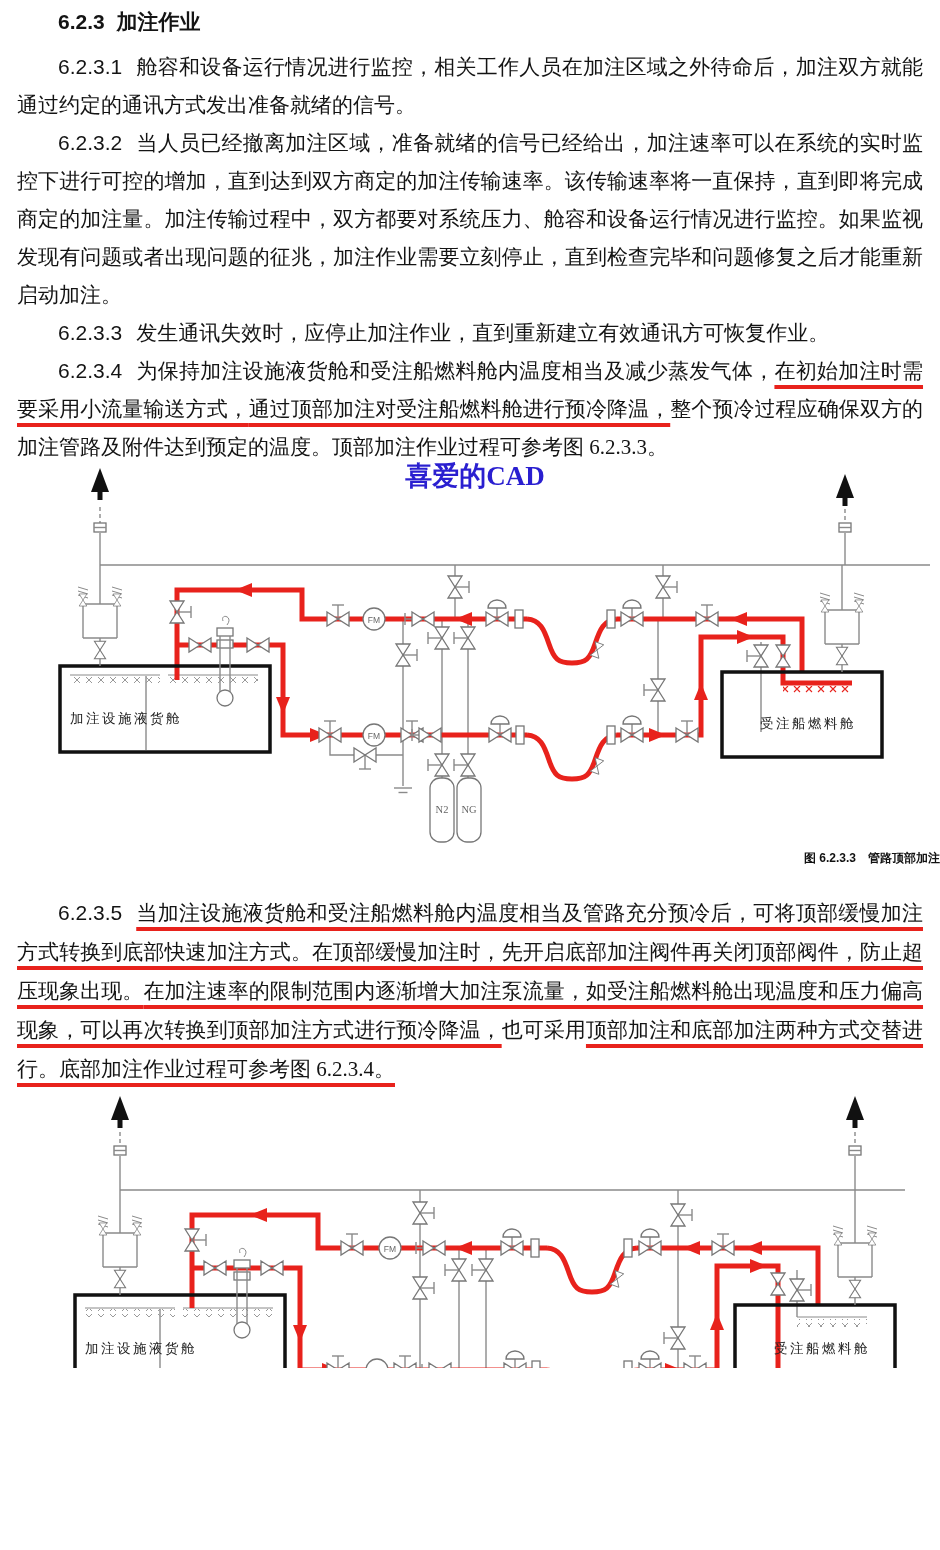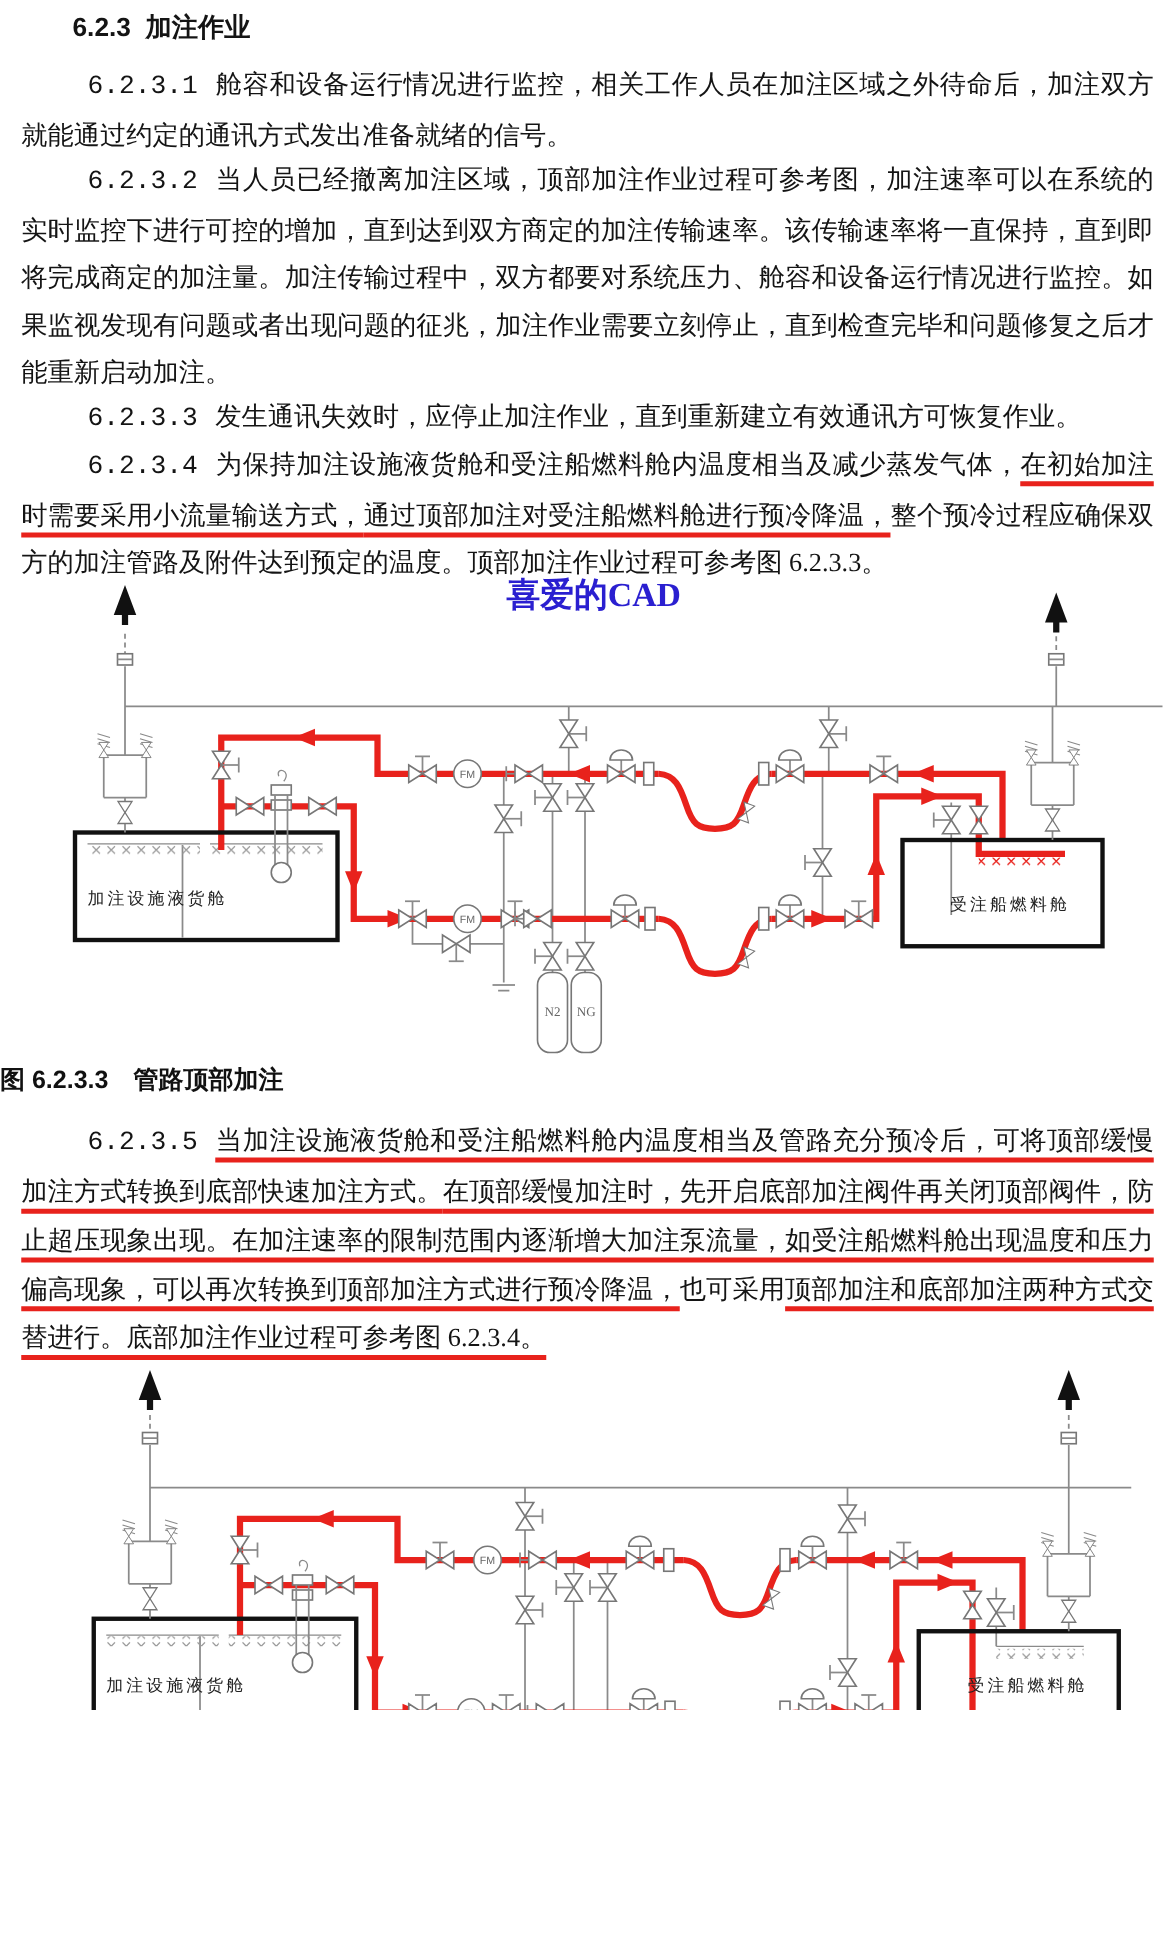--- a/index.html
+++ b/index.html
@@ -4,28 +4,28 @@
 <style>
   html,body{margin:0;padding:0;background:#fff;}
   .page{position:relative;width:940px;height:1368px;background:#fff;overflow:hidden;
         font-family:"Liberation Serif",serif;color:#141414;}
   .h{position:absolute;left:58px;top:8px;font-size:21px;font-weight:bold;
      font-family:"Liberation Sans",sans-serif;}
   .h .cjk{font-family:"Liberation Serif",serif;}
   .para{position:absolute;left:17px;width:906px;margin:0;font-size:21px;line-height:38px;
         text-align:justify;text-indent:41px;}
   .p5{line-height:39px;}
-  .pnum{font-family:Liberation Mono, monospace;padding-right:14px;margin-left:12px;}
+  .pnum{font-family:Liberation Sans, sans-serif;padding-right:14px;}
   .ul{text-decoration:underline;text-decoration-color:#e8221c;text-decoration-thickness:3.5px;
       text-underline-offset:7px;}
   .wm{position:absolute;left:0;top:461px;width:940px;text-align:center;color:#2a1fd0;
       font-weight:bold;z-index:5;pointer-events:none;}
   .wm .w1{font-size:27px;line-height:31px;font-family:"Liberation Serif",serif;padding-left:10px;}
   .wm .w2{font-size:27px;line-height:33px;font-family:"Liberation Mono",monospace;}
-  .cap{position:absolute;left:0;width:940px;text-align:left;font-size:20px;font-weight:bold;
+  .cap{position:absolute;left:0;width:940px;text-align:right;font-size:12px;font-weight:bold;
        font-family:"Liberation Sans",sans-serif;color:#111;}
   .cap1{top:850px;} .cap2{top:1495px;}
   svg.diag{position:absolute;left:0;}
   .d1{top:460px;} .d2{top:1088px;}
   
   .g{stroke:#8a8a8a;stroke-width:1.4;fill:none;}
   .gd{stroke:#8a8a8a;stroke-width:1.4;fill:none;stroke-dasharray:4 3;}
   .gt{stroke:#8a8a8a;stroke-width:1;fill:none;}
   .r{stroke:#e8221c;stroke-width:5;fill:none;}
   .rf{fill:#e8221c;stroke:none;}
@@ -123,21 +123,21 @@
   </svg>
 
   <div class="h">
     <span>6.2.3</span>&nbsp;&nbsp;<span class="cjk">加注作业</span>
   </div>
 
   <p class="para" style="top:48px">
     <span class="pnum">6.2.3.1</span><span>舱容和设备运行情况进行监控，相关工作人员在加注区域之外待命后，加注双方就能通过约定的通讯方式发出准备就绪的信号。</span>
   </p>
   <p class="para" style="top:124px">
-    <span class="pnum">6.2.3.2</span><span>当人员已经撤离加注区域，顶部加注作业过程可参考图，加注速率可以在系统的实时监控下进行可控的增加，直到达到双方商定的加注传输速率。该传输速率将一直保持，直到即将完成商定的加注量。加注传输过程中，双方都要对系统压力、舱容和设备运行情况进行监控。如果监视发现有问题或者出现问题的征兆，加注作业需要立刻停止，直到检查完毕和问题修复之后才能重新启动加注。</span>
+    <span class="pnum">6.2.3.2</span><span>当人员已经撤离加注区域，准备就绪的信号已经给出，加注速率可以在系统的实时监控下进行可控的增加，直到达到双方商定的加注传输速率。该传输速率将一直保持，直到即将完成商定的加注量。加注传输过程中，双方都要对系统压力、舱容和设备运行情况进行监控。如果监视发现有问题或者出现问题的征兆，加注作业需要立刻停止，直到检查完毕和问题修复之后才能重新启动加注。</span>
   </p>
   <p class="para" style="top:314px">
     <span class="pnum">6.2.3.3</span><span>发生通讯失效时，应停止加注作业，直到重新建立有效通讯方可恢复作业。</span>
   </p>
   <p class="para" style="top:352px">
     <span class="pnum">6.2.3.4</span><span>为保持加注设施液货舱和受注船燃料舱内温度相当及减少蒸发气体，</span><span class="ul">在初始加注时需要采用小流量输送方式，</span><span class="ul">通过顶部加注对受注船燃料舱进行预冷降温，</span><span>整个预冷过程应确保双方的加注管路及附件达到预定的温度。顶部加注作业过程可参考图 6.2.3.3。</span>
   </p>
 
   <div class="wm">
     <div class="w1">喜爱的CAD</div>

